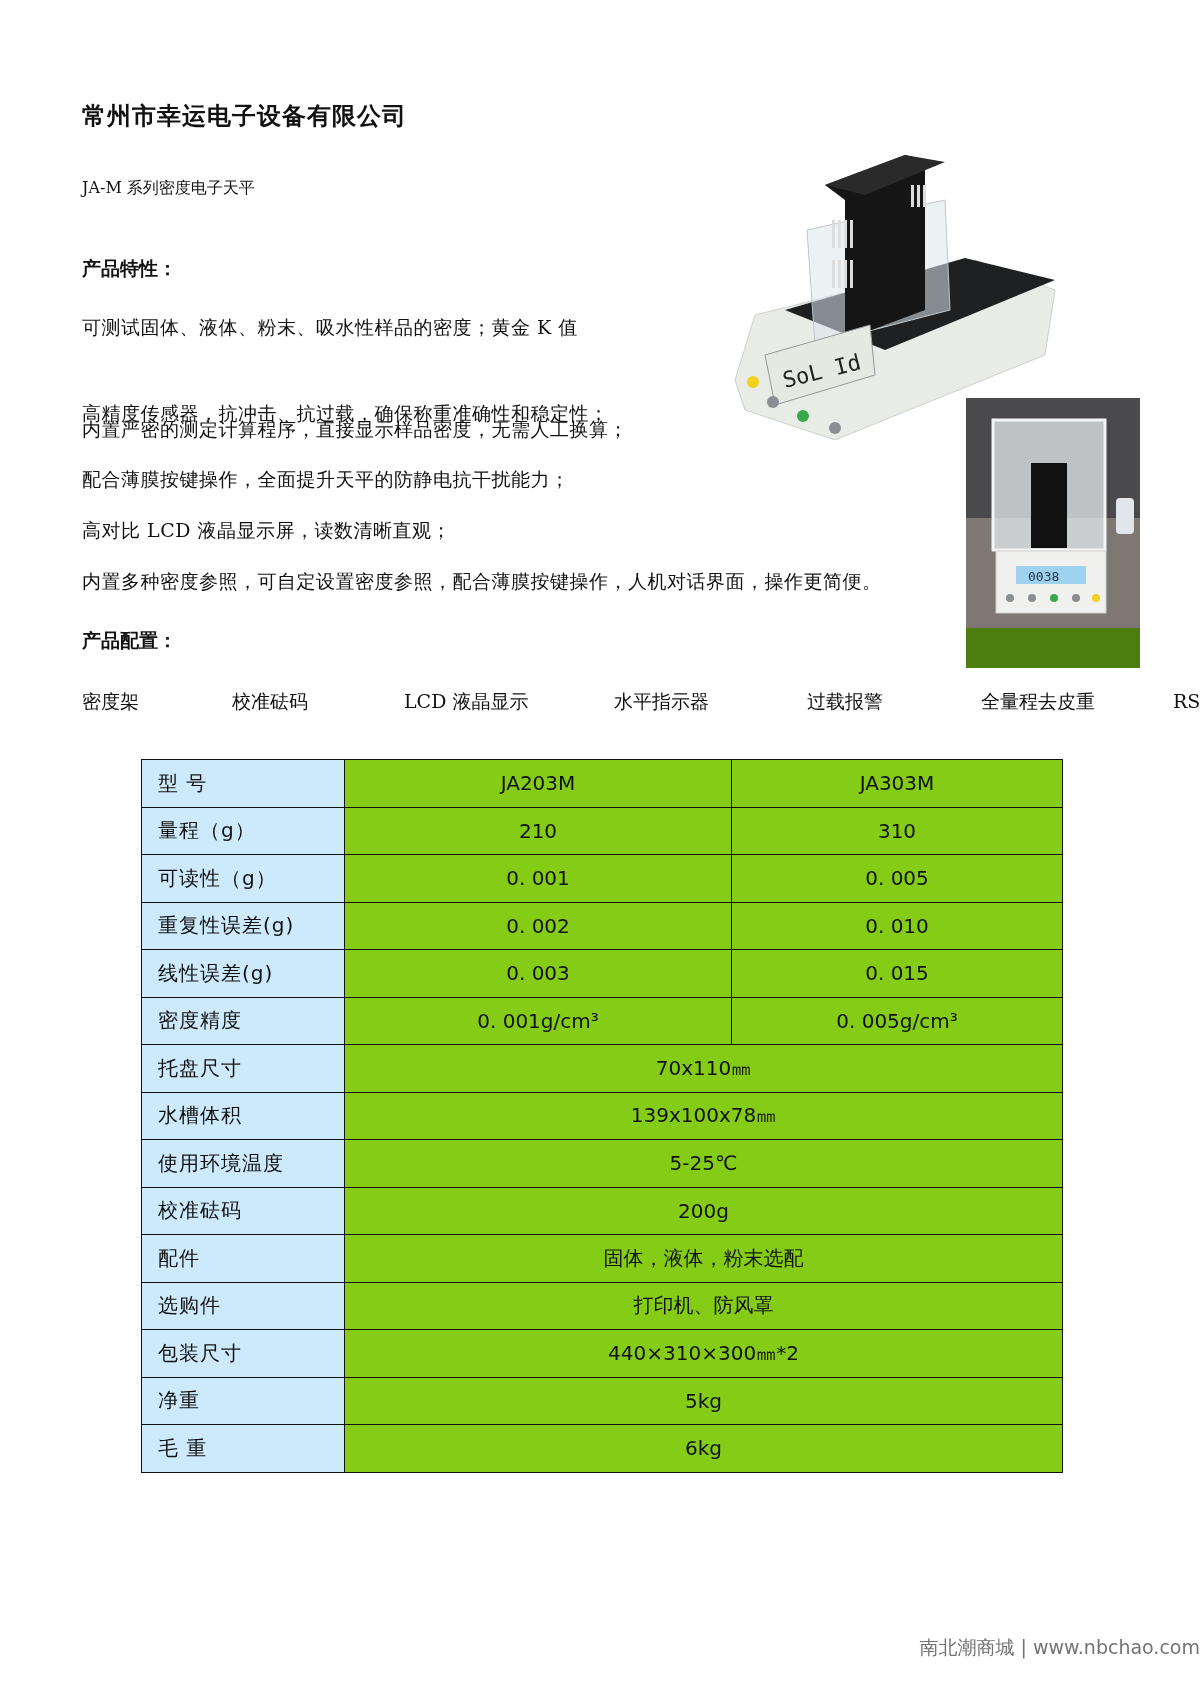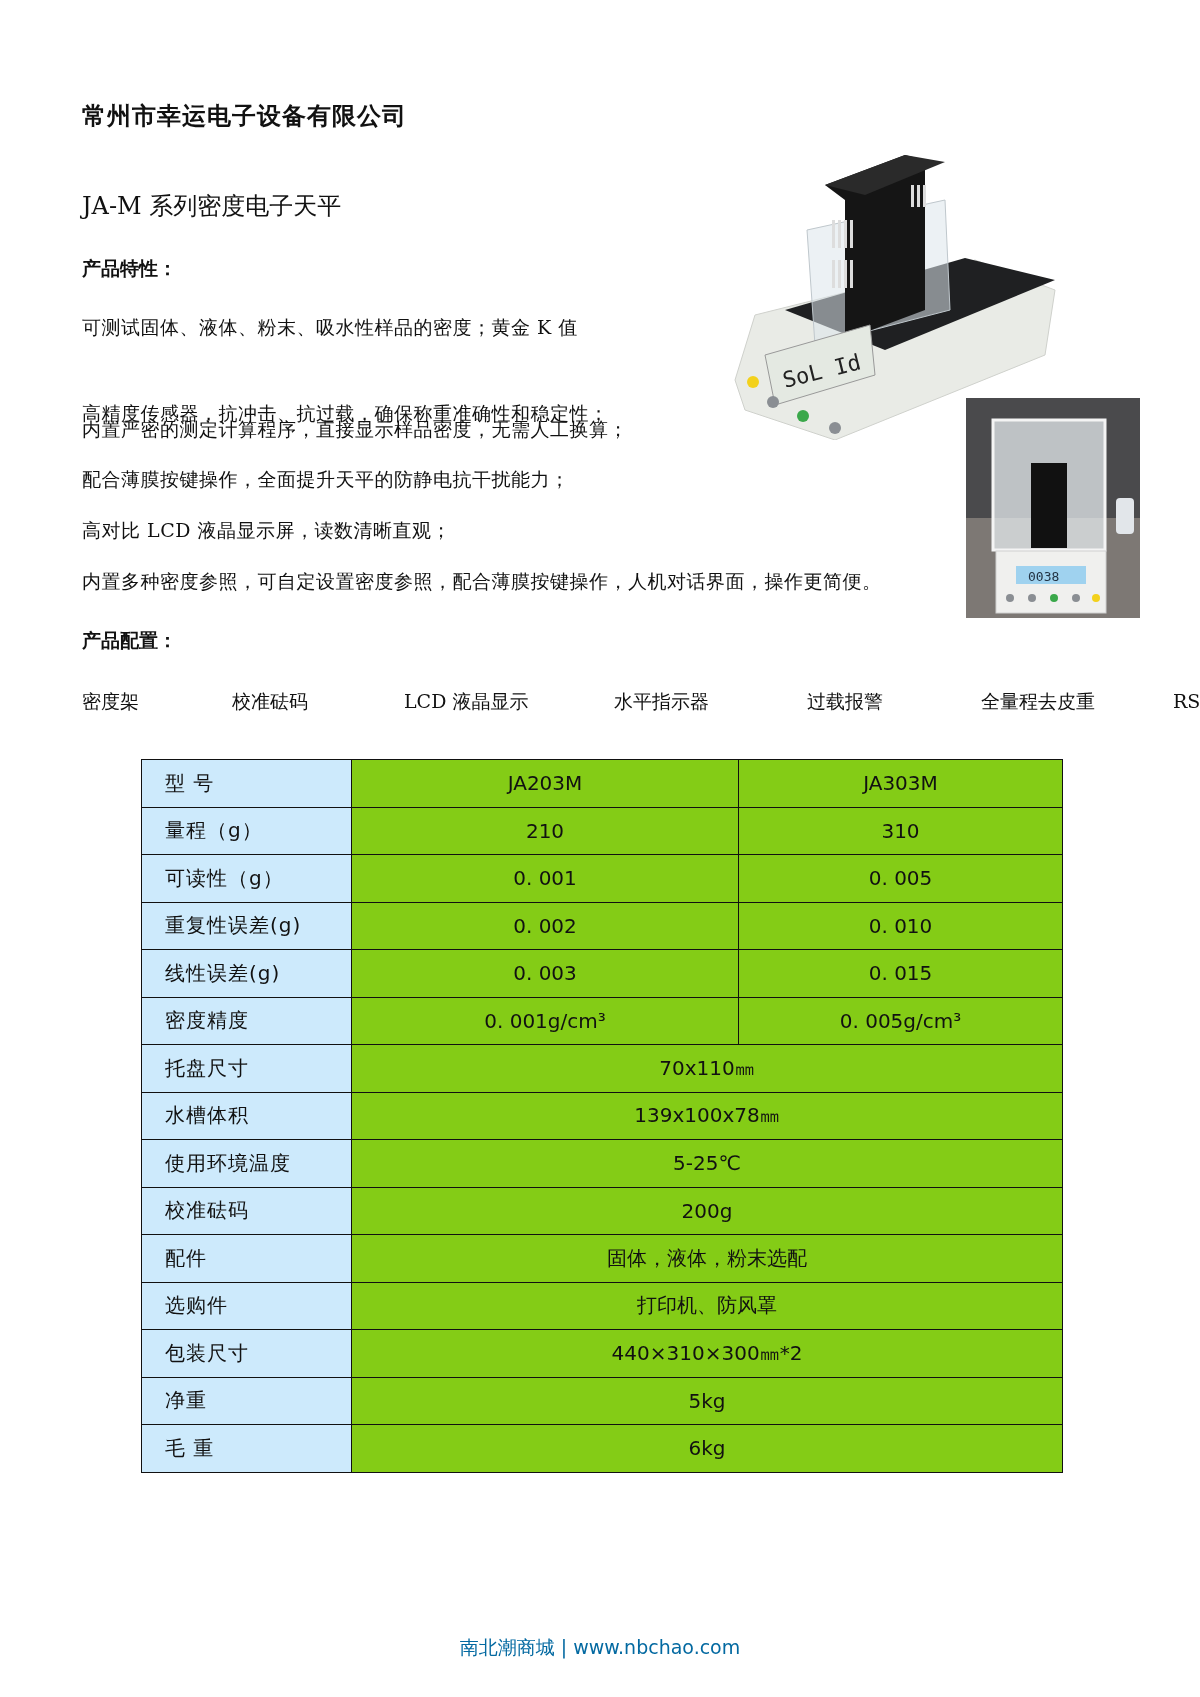--- a/index.html
+++ b/index.html
@@ -1,35 +1,35 @@
 <!DOCTYPE html>
 <html><head>
 <meta charset="utf-8">
 <style>
   html, body { margin: 0; padding: 0; background: #ffffff; }
   body { width: 1200px; height: 1697px; position: relative; overflow: hidden;
          font-family: "DejaVu Serif", "Liberation Serif", serif; color: #111; }
   .abs { position: absolute; }
   .company { left: 82px; top: 100px; font-size: 24px; font-weight: bold;
              font-family: "DejaVu Sans", "Liberation Sans", sans-serif; letter-spacing: 1px; }
-  .series { left: 82px; top: 190px; font-size: 24px; }
+  .series { left: 82px; top: 178px; font-size: 16px; }
   .h2 { font-size: 19px; font-weight: bold; left: 82px;
         font-family: "DejaVu Sans", "Liberation Sans", sans-serif; }
   .feat { left: 82px; font-size: 19px; white-space: nowrap; letter-spacing: 0.5px; }
   .config { left: 82px; top: 689px; font-size: 19px; display: flex; white-space: nowrap; gap: 44px; }
   .config span { display: inline-block; }
   .img1 { left: 725px; top: 140px; width: 390px; height: 300px; }
-  .img2 { left: 966px; top: 398px; width: 174px; height: 220px; background: #7dd3fc; overflow: hidden; }
+  .img2 { left: 966px; top: 398px; width: 174px; height: 270px; background: #4d7c0f; overflow: hidden; }
   table.spec { position: absolute; left: 141px; top: 759px; width: 922px;
                border-collapse: collapse; font-family: "DejaVu Sans", "Liberation Sans", sans-serif; }
   table.spec td { border: 1.5px solid #111; height: 46.5px; padding: 0; font-size: 20px; }
-  table.spec td.lab { width: 186px; background: #cdeafc; padding-left: 23px; text-align: left; letter-spacing: 1px; }
+  table.spec td.lab { width: 186px; background: #cdeafc; padding-left: 16px; text-align: left; letter-spacing: 1px; }
   table.spec td.val { background: #84cc16; text-align: center; }
-  .footer { left: 0; width: 1200px; top: 1635px; text-align: center; font-size: 19px;
-            font-family: "DejaVu Sans", "Liberation Sans", sans-serif; color: #0369a1; }
+  .footer { left: 0; width: 1200px; top: 1635px; text-align: right; font-size: 19px;
+            font-family: "DejaVu Sans", "Liberation Sans", sans-serif; color: #737373; }
 </style>
 </head>
 <body>
 
 <div class="abs company">常州市幸运电子设备有限公司</div>
 <div class="abs series">JA-M 系列密度电子天平</div>
 
 <div class="abs h2" style="top:256px;">产品特性：</div>
 <div class="abs feat" style="top:315px;">可测试固体、液体、粉末、吸水性样品的密度；黄金 K 值</div>
 <div class="abs feat" style="top:366px;margin-top:35px;">高精度传感器，抗冲击、抗过载，确保称重准确性和稳定性；</div>

